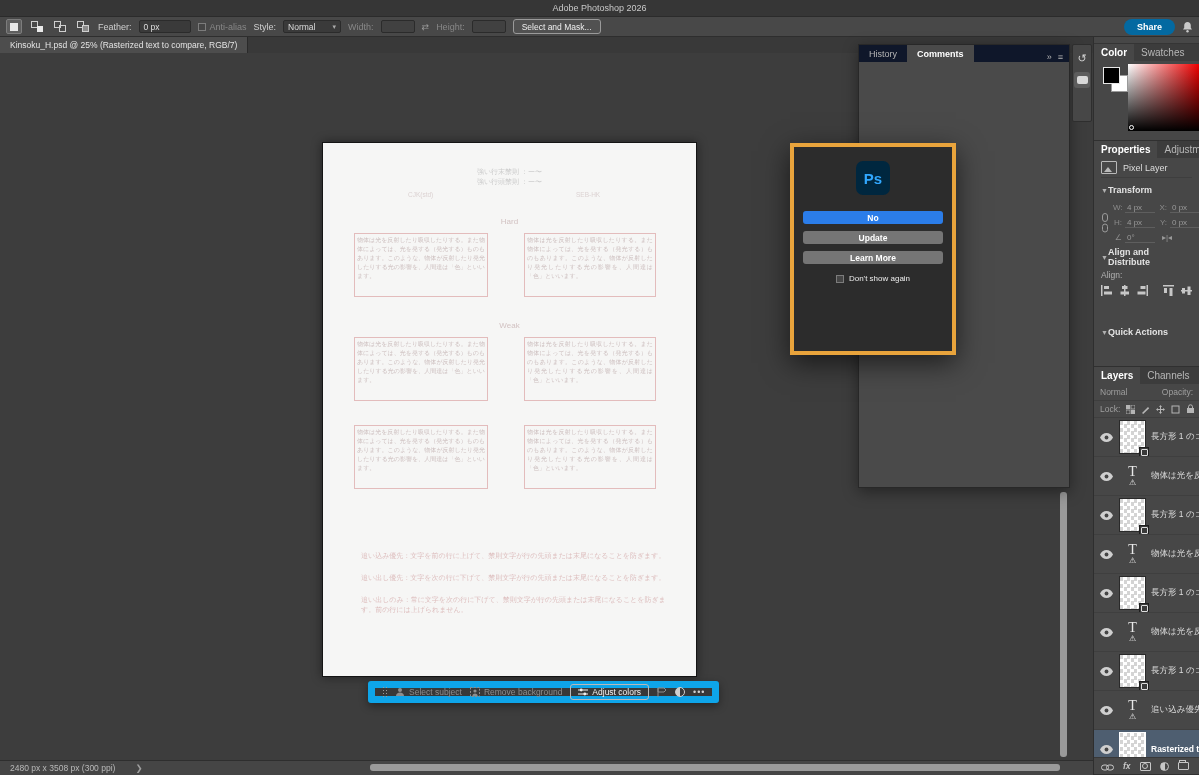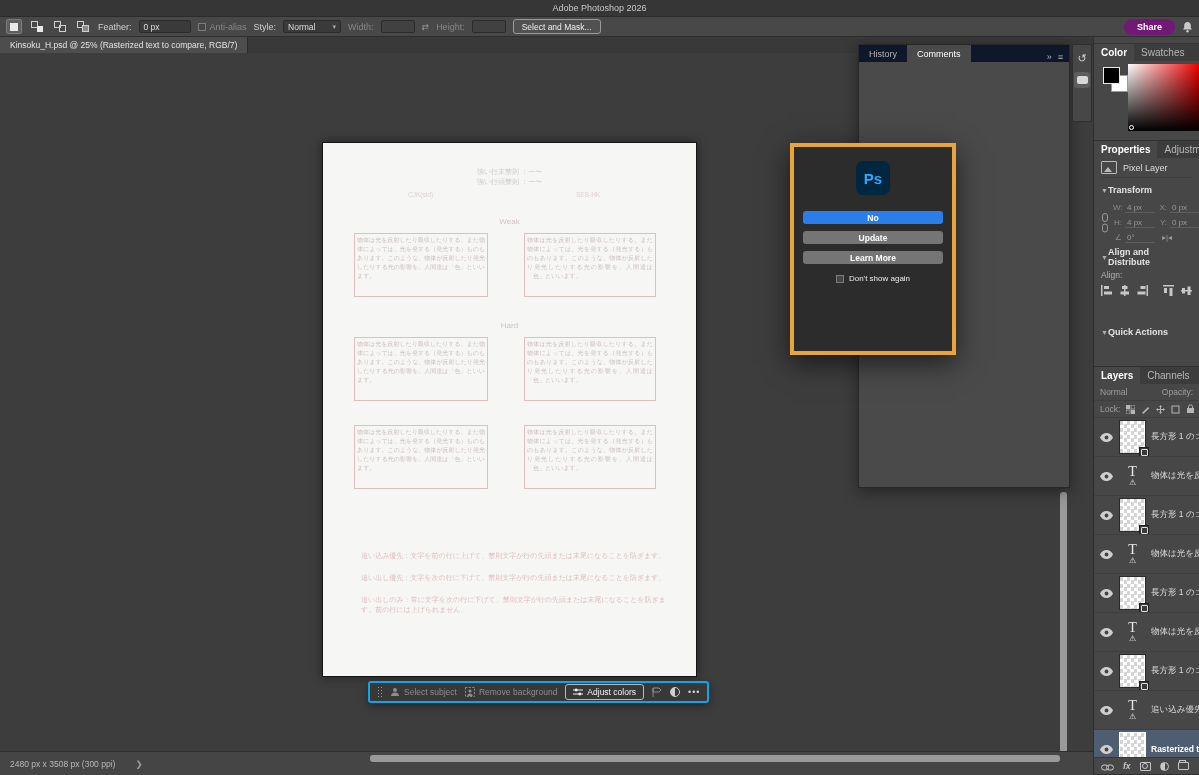--- a/index.html
+++ b/index.html
@@ -13,21 +13,21 @@
   .inset{background:#3a3a3a;border:1px solid #2b2b2b;border-radius:2px;height:13px;display:flex;align-items:center;padding:0 4px;font-size:8.5px;color:#ddd}
   .inset.dis{color:#777;background:#414141}
   .selectbox{justify-content:space-between;width:58px}
   .chev{color:#aaa;font-size:7px;margin-left:4px}
   .tool{width:16px;height:15px;border-radius:2px;position:relative;display:flex;align-items:center;justify-content:center}
   .tool.active{background:#5f5f5f;border:1px solid #7d7d7d}
   .sq{width:7px;height:7px;border:1px solid #cfcfcf;position:absolute}
   .sqf{background:#e9e9e9;border:none;width:7px;height:7px;position:absolute}
   .btn-outline{border:1px solid #9a9a9a;border-radius:3px;background:#515151;color:#eee;font-size:8.5px;height:15px;padding:0 8px;display:flex;align-items:center;white-space:nowrap}
   .spacer{flex:1}
-  .share-btn{background:#701a75;color:#fff;border:none;border-radius:9px;height:16px;padding:0 13px;font-size:9px;font-weight:bold;display:flex;align-items:center}
+  .share-btn{background:#0369a1;color:#fff;border:none;border-radius:9px;height:16px;padding:0 13px;font-size:9px;font-weight:bold;display:flex;align-items:center}
   .tabrow{position:absolute;top:37px;left:0;right:106px;height:16px;background:#393939;display:flex;z-index:9}
   .doctab{background:#4d4d4d;color:#e4e4e4;font-size:8.5px;padding:0 10px;display:flex;align-items:center;border-right:1px solid #2a2a2a;white-space:nowrap}
 
   
   .main{position:absolute;top:53px;left:0;right:106px;bottom:15px;background:#3d3d3d;overflow:hidden}
   .doc{position:absolute;left:322px;top:89px;width:375px;height:535px;background:#f6f6f5;border:1px solid #151515;box-shadow:0 0 10px rgba(0,0,0,.45)}
   .doc-head{padding-top:24px;text-align:center;font-size:7px;line-height:10px;color:#cbcbcb}
   .doc-title{text-align:center;font-size:16px;color:#cbcbcb;margin-top:6px;letter-spacing:.5px}
   .collabels{position:relative;height:12px;margin-top:4px;font-size:6.5px;color:#dcd2d2}
   .collabels .cl1{position:absolute;left:85px}.collabels .cl2{position:absolute;left:253px}
@@ -35,33 +35,33 @@
   .doc-section{height:104px}
   .sec-label{text-align:center;font-size:8px;color:#d2c2c2;height:10px;margin-bottom:6px}
   .sec-boxes{display:flex;justify-content:space-between;padding:0 40px 0 31px}
   .tbox{width:134px;height:64px;border:1px solid #e3bcbc;color:#cdbfbf;font-size:6px;line-height:9px;padding:2px;overflow:hidden;text-align:justify}
   .tbox:last-child{width:132px}
   .doc-footer{margin-top:22px;padding:0 20px 0 38px}
   .doc-footline{font-size:7px;line-height:10px;color:#ddbdbd;margin-bottom:12px}
   .vscroll{position:absolute;left:1060px;top:439px;width:7px;height:265px;background:#9a9a9a;border-radius:3px}
 
   
-  .taskbar{position:absolute;left:368px;top:628px;height:22px;background:#383838;border:2px solid #0ea5e9;border-radius:3px;display:flex;align-items:center;gap:8px;padding:0 7px;box-shadow:0 3px 8px rgba(0,0,0,.4)}
+  .taskbar{position:absolute;left:368px;top:628px;height:22px;background:#383838;border:7px solid #0ea5e9;border-radius:3px;display:flex;align-items:center;gap:8px;padding:0 7px;box-shadow:0 3px 8px rgba(0,0,0,.4)}
   .dots{width:5px;height:13px;background-image:radial-gradient(#9a9a9a 34%,transparent 36%);background-size:3px 3px}
   .tb-btn{display:flex;align-items:center;gap:4px;font-size:8.5px;color:#8d8d8d;white-space:nowrap}
   .tb-btn.enabled{color:#f2f2f2;border:1px solid #b9b9b9;border-radius:3px;height:16px;padding:0 7px}
   .tb-ico{width:10px;height:10px;display:inline-block}
   .halfmoon{width:10px;height:10px;border-radius:50%;border:1px solid #cfcfcf;background:linear-gradient(90deg,#cfcfcf 50%,transparent 50%)}
   .tb-more{color:#cfcfcf;font-size:9px;letter-spacing:1px}
 
   
   .floatpanel{position:absolute;left:858px;top:44px;width:212px;height:444px;background:#4a4a4a;border:1px solid #282828;box-shadow:0 4px 14px rgba(0,0,0,.4);z-index:12}
   .ftabbar{height:17px;background:#0f172a;display:flex;align-items:flex-end}
   .ftab{padding:0 10px;height:100%;display:flex;align-items:center;font-size:9px;color:#b5b5b5}
-  .ftab.active{background:#4a4a4a;color:#fff;font-weight:normal}
+  .ftab.active{background:#4a4a4a;color:#fff;font-weight:bold}
   .fhead-icons{margin-left:auto;display:flex;gap:6px;padding-right:6px;color:#b5b5b5;font-size:9px}
   .icon-strip{position:absolute;left:1072px;top:44px;width:20px;height:78px;background:#474747;border:1px solid #2e2e2e;border-radius:2px;display:flex;flex-direction:column;align-items:center;gap:6px;padding-top:5px;z-index:12}
   .strip-btn{width:16px;height:16px;display:flex;align-items:center;justify-content:center;border-radius:3px}
   .strip-btn.sel{background:#5d5d5d}
   .hist-glyph{color:#d5d5d5;font-size:11px;line-height:1}
   .comment-glyph{width:11px;height:8px;background:#d8d8d8;border-radius:2px;position:relative}
   .comment-glyph::after{content:"";position:absolute;left:2px;bottom:-3px;border:3px solid transparent;border-top-color:#d8d8d8}
 
   
   .dialog{position:absolute;left:790px;top:143px;width:166px;height:212px;background:#2c2c2c;border:4px solid #e9a43c;box-shadow:0 8px 26px rgba(0,0,0,.6);z-index:30;display:flex;flex-direction:column;align-items:center;padding:10px 9px 8px}
@@ -120,21 +120,21 @@
   .layer-row.selected .lname{color:#fff;font-weight:bold}
   .layers-footer{height:17px;border-top:1px solid #383838;display:flex;align-items:center;gap:9px;padding:0 7px;color:#c7c7c7;white-space:nowrap;overflow:hidden}
   .fx-glyph{font-size:8.5px;font-style:italic;font-weight:bold;color:#c7c7c7}
   .mask-glyph{width:11px;height:9px;border:1px solid #c7c7c7;border-radius:1px;display:flex;align-items:center;justify-content:center}
   .mask-glyph::after{content:"";width:4px;height:4px;border:1px solid #c7c7c7;border-radius:50%}
   .adj-glyph{width:9px;height:9px;border-radius:50%;border:1px solid #c7c7c7;background:linear-gradient(90deg,#c7c7c7 50%,transparent 50%)}
   .folder-glyph{width:11px;height:8px;border:1px solid #c7c7c7;border-radius:1px;position:relative}
   .folder-glyph::before{content:"";position:absolute;top:-3px;left:0;width:5px;height:2px;border:1px solid #c7c7c7;border-bottom:none}
 
   
-  .statusbar{position:absolute;bottom:0;left:0;right:106px;height:24px;background:#454545;border-top:1px solid #2e2e2e;display:flex;align-items:center;font-size:8.5px;color:#b9b9b9;padding-left:10px;z-index:9}
+  .statusbar{position:absolute;bottom:0;left:0;right:106px;height:15px;background:#454545;border-top:1px solid #2e2e2e;display:flex;align-items:center;font-size:8.5px;color:#b9b9b9;padding-left:10px;z-index:9}
   .status-chev{margin-left:20px;color:#9f9f9f}
   .hthumb{position:absolute;left:370px;top:3px;width:690px;height:7px;background:#9a9a9a;border-radius:3px}
 </style>
 </head>
 <body>
 
 <div class="titlebar">
   <span>Adobe Photoshop 2026</span>
 </div>
 
@@ -190,28 +190,28 @@
     <div class="doc-head">
       <div>強い行末禁則 ：ー〜</div>
       <div>強い行頭禁則 ：ー〜</div>
     </div>
     <div class="collabels">
       <span class="cl1">CJK(std)</span>
       <span class="cl2">SEB-HK</span>
     </div>
     <div class="doc-sections" id="doc-sections">
         <div class="doc-section">
-          <div class="sec-label">Weak</div>
+          <div class="sec-label">Hard</div>
           <div class="sec-boxes">
             <div class="tbox">物体は光を反射したり吸収したりする。また物体によっては、光を発する（発光する）ものもあります。このような、物体が反射したり発光したりする光の影響を、人間達は「色」といいます。</div>
             <div class="tbox">物体は光を反射したり吸収したりする。また物体によっては、光を発する（発光する）ものもあります。このような、物体が反射したり発光したりする光の影響を、人間達は「色」といいます。</div>
           </div>
         </div>
         <div class="doc-section">
-          <div class="sec-label">Hard</div>
+          <div class="sec-label">Weak</div>
           <div class="sec-boxes">
             <div class="tbox">物体は光を反射したり吸収したりする。また物体によっては、光を発する（発光する）ものもあります。このような、物体が反射したり発光したりする光の影響を、人間達は「色」といいます。</div>
             <div class="tbox">物体は光を反射したり吸収したりする。また物体によっては、光を発する（発光する）ものもあります。このような、物体が反射したり発光したりする光の影響を、人間達は「色」といいます。</div>
           </div>
         </div>
         <div class="doc-section">
           <div class="sec-boxes">
             <div class="tbox">物体は光を反射したり吸収したりする。また物体によっては、光を発する（発光する）ものもあります。このような、物体が反射したり発光したりする光の影響を、人間達は「色」といいます。</div>
             <div class="tbox">物体は光を反射したり吸収したりする。また物体によっては、光を発する（発光する）ものもあります。このような、物体が反射したり発光したりする光の影響を、人間達は「色」といいます。</div>
           </div>

